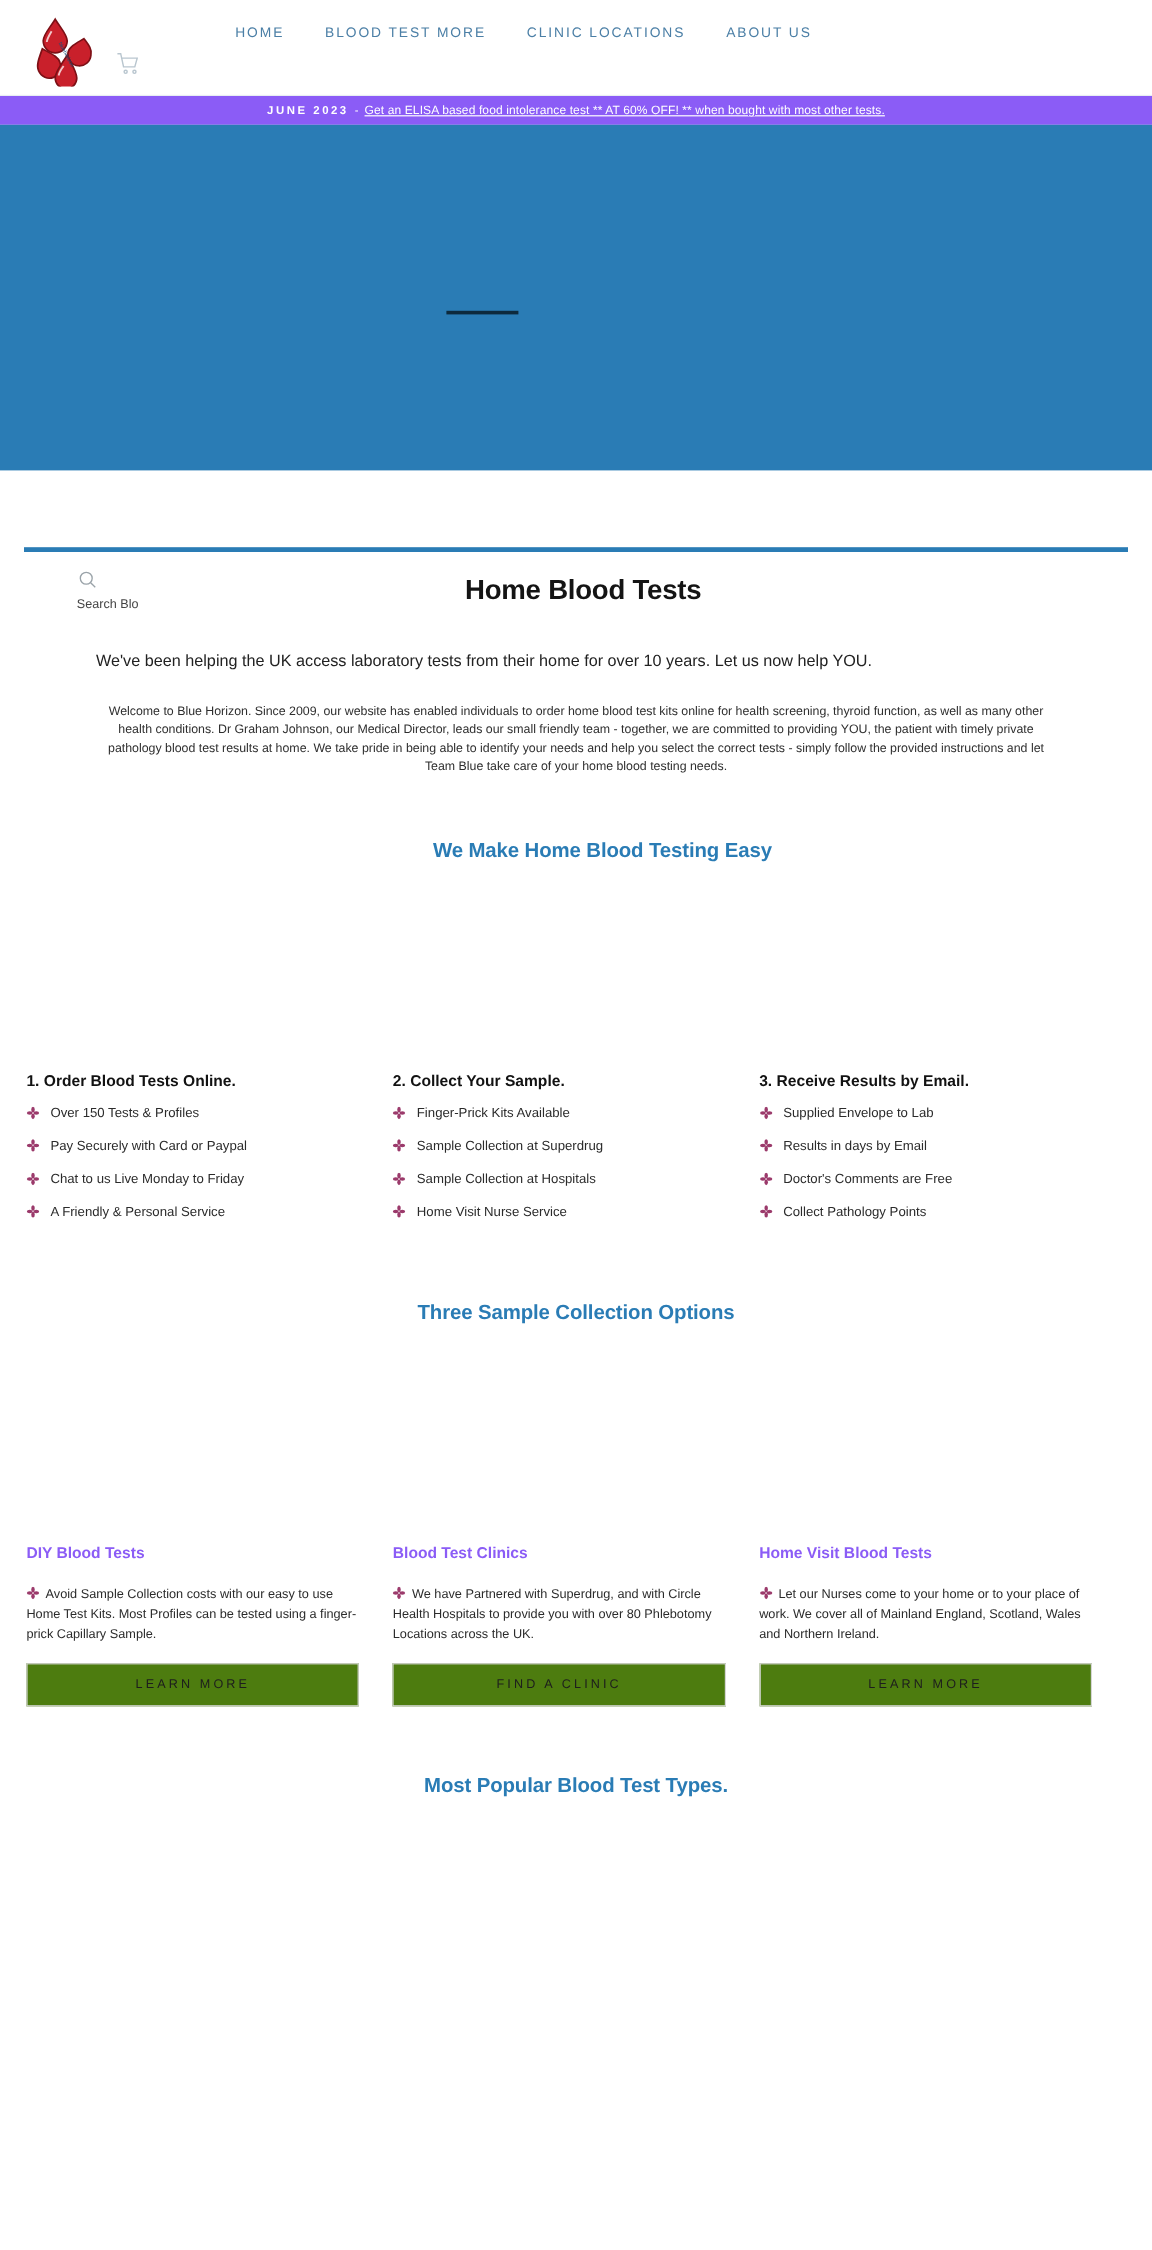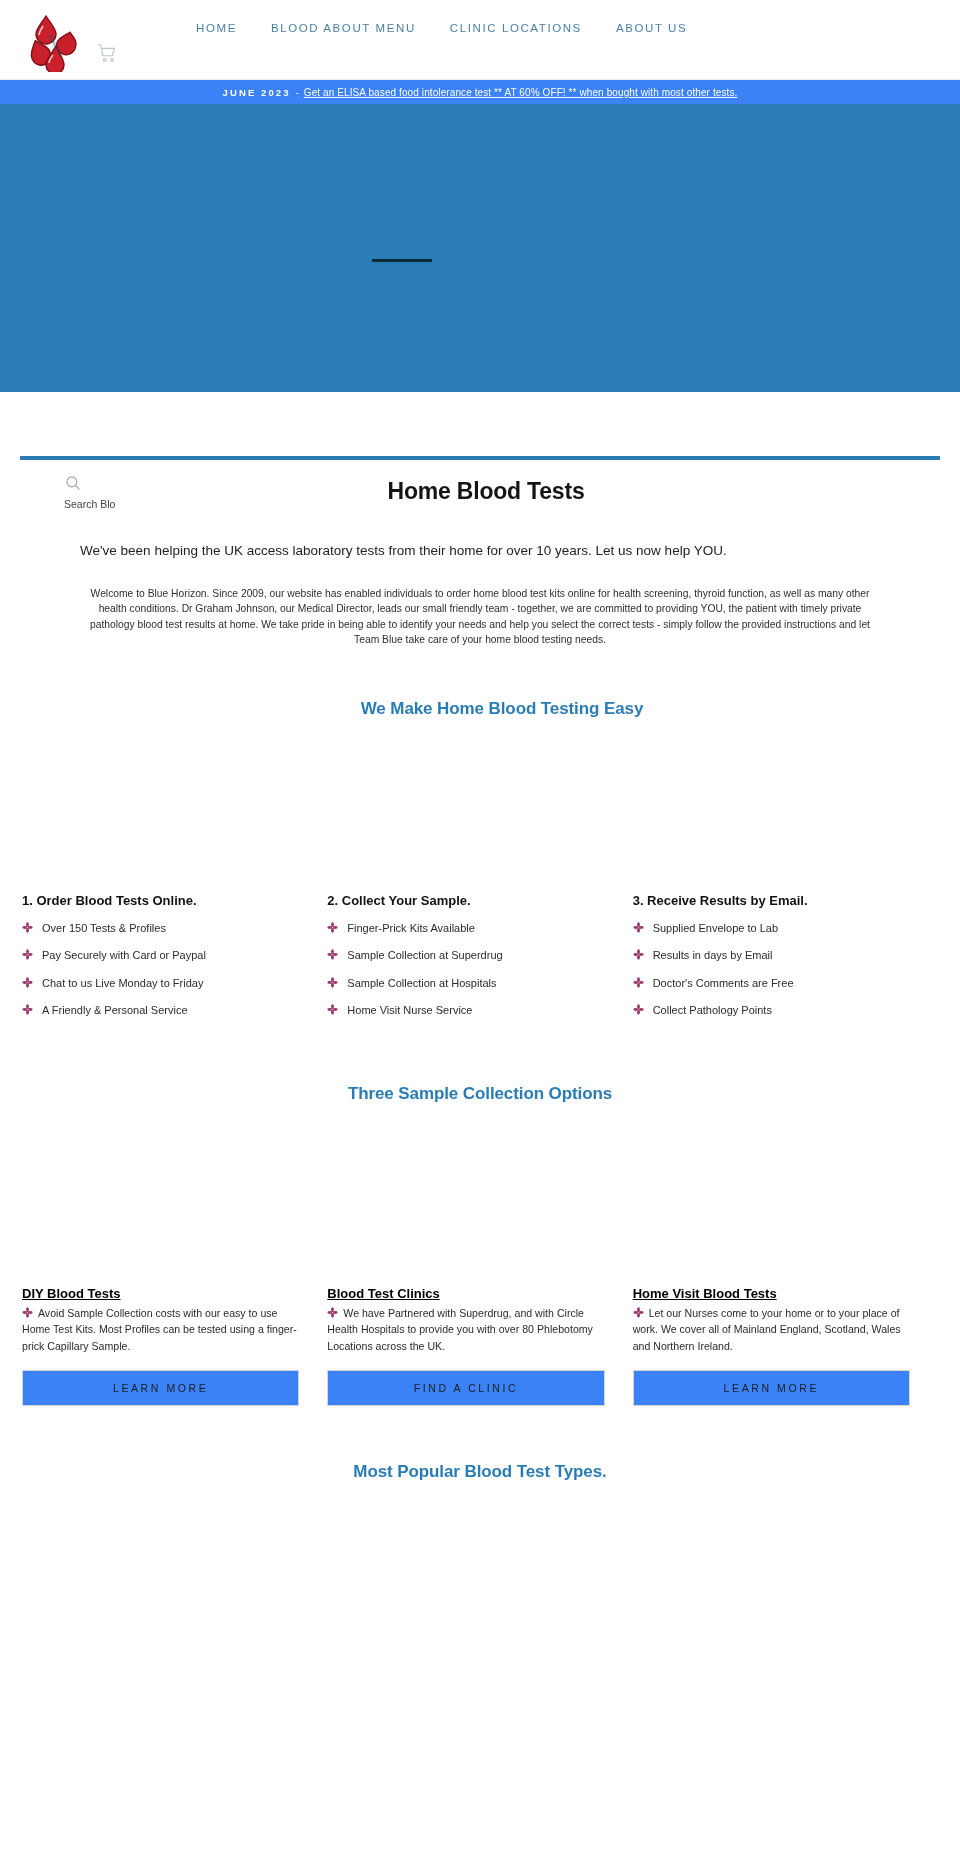--- a/index.html
+++ b/index.html
@@ -45,21 +45,21 @@
     color: #4b7fa6;
     text-decoration: none;
     font-weight: 400;
     white-space: nowrap;
     cursor: pointer;
   }
 
   
   .promo-banner {
     height: 24px;
-    background: #3b82f6;
+    background: #8b5cf6;
     display: flex;
     align-items: center;
     justify-content: center;
   }
   .promo-inner { display: flex; align-items: baseline; gap: 5px; }
   .promo-date {
     color: #ffffff;
     font-size: 9.5px;
     font-weight: 700;
     letter-spacing: 2.1px;
@@ -175,36 +175,35 @@
     font-size: 11px;
     color: #2b2b2b;
     line-height: 1.3;
   }
   .flower { flex: 0 0 auto; margin-top: 1px; display: block; }
 
   
   .card-title {
     font-size: 13px;
     font-weight: 700;
-    color: #000000;
-    margin-bottom: 4px;
-    text-decoration: underline;
+    color: #8b5cf6;
+    margin-bottom: 20px;
   }
   .card-text {
     font-size: 10.6px;
     line-height: 1.52;
     color: #2b2b2b;
   }
   .card-text .flower { display: inline-block; vertical-align: -1px; margin-right: 5px; }
   .ghost-btn {
     display: block;
     margin-top: 16px;
     width: 100%;
     padding: 11px 0;
-    background: #3b82f6;
+    background: #4d7c0f;
     border: 1px solid #d6d6d6;
     text-align: center;
     font-size: 10.5px;
     letter-spacing: 2.6px;
     color: #1d1d1d;
     cursor: pointer;
     font-family: "Liberation Sans", sans-serif;
   }
 </style>
 </head>
@@ -235,21 +234,21 @@
   <div class="cart-wrap">
     <svg width="22" height="22" viewBox="0 0 24 24" fill="none" stroke="#b9c6cf" stroke-width="1.3">
       <path d="M2 3h3l2.6 12h10.2l2.2-8H6"></path>
       <circle cx="9.5" cy="19.5" r="1.4"></circle>
       <circle cx="17.5" cy="19.5" r="1.4"></circle>
     </svg>
   </div>
 
   <nav class="main-nav">
     <a class="nav-link">HOME</a>
-    <a class="nav-link">BLOOD ABOUT MENU</a>
+    <a class="nav-link">BLOOD TEST MORE</a>
     <a class="nav-link">CLINIC LOCATIONS</a>
     <a class="nav-link">ABOUT US</a>
   </nav>
 </header>
 
 <div class="promo-banner">
   <div class="promo-inner">
     <span class="promo-date">JUNE 2023</span>
     <span class="promo-sep">-</span>
     <a class="promo-link">Get an ELISA based food intolerance test ** AT 60% OFF! ** when bought with most other tests.</a>

